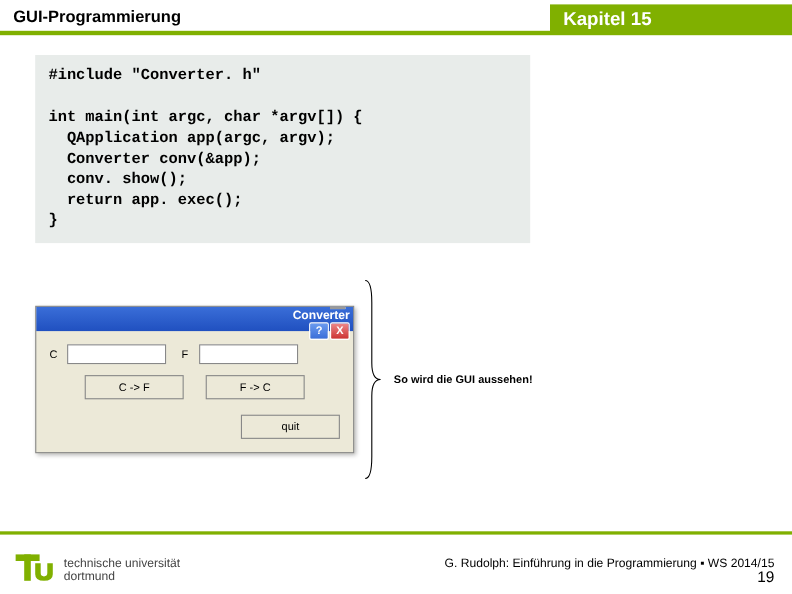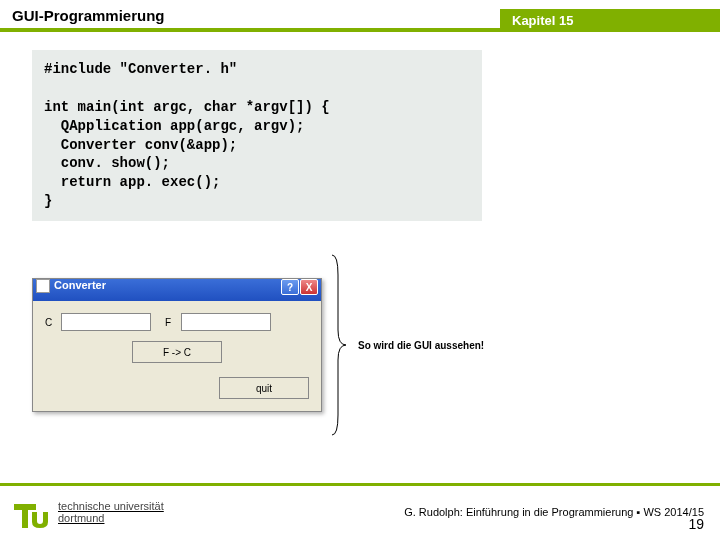--- a/index.html
+++ b/index.html
@@ -1,27 +1,27 @@
 <!DOCTYPE html>
 <html><head>
 <meta charset="utf-8">
 <style>
   * { margin: 0; padding: 0; box-sizing: border-box; }
   body { width: 720px; height: 540px; background: #fff; font-family: Arial, sans-serif; position: relative; }
   
   .header { display: flex; height: 32px; align-items: flex-end; }
   .header-left { flex: 1; background: #fff; border-bottom: 4px solid #80b000; padding: 4px 12px; font-weight: bold; font-size: 15px; }
-  .header-right { width: 220px; background: #80b000; color: #fff; padding: 4px 12px; font-weight: bold; font-size: 13px; }
+  .header-right { width: 220px; background: #80b000; color: #fff; padding: 4px 12px; font-weight: bold; font-size: 17px; }
   
   .code-block { margin: 18px 0 0 32px; width: 450px; background: #e8ecea; padding: 10px 12px; font-family: "Courier New", monospace; font-size: 14px; font-weight: bold; line-height: 1.35; white-space: pre; }
   
   .gui-area { position: absolute; top: 250px; left: 32px; display: flex; align-items: center; }
   
   .gui-window { width: 290px; background: #ece9d8; border: 1px solid #888; box-shadow: 2px 2px 4px rgba(0,0,0,0.3); }
-  .titlebar { height: 22px; background: linear-gradient(to bottom, #3a6ed8, #2050c0); display: flex; align-items: flex-start; padding: 0 3px; color: #fff; font-size: 11px; font-weight: bold; }
+  .titlebar { height: 22px; background: linear-gradient(to bottom, #3a6ed8, #2050c0); display: flex; align-items: flex-end; padding: 0 3px; color: #fff; font-size: 11px; font-weight: bold; flex-direction: column; }
   .titlebar-icon { width: 14px; height: 14px; background: #fff; border: 1px solid #999; margin-right: 4px; }
   .titlebar-title { flex: 1; }
   .titlebar-btns { display: flex; gap: 1px; }
   .tbtn { width: 18px; height: 16px; border: 1px solid #fff; border-radius: 2px; display: flex; align-items: center; justify-content: center; font-size: 10px; font-weight: bold; }
   .tbtn-help { background: linear-gradient(#6b9bef,#3a6ed8); color: #fff; }
   .tbtn-close { background: linear-gradient(#e88,#c33); color: #fff; }
   
   .gui-body { padding: 12px; }
   .gui-row { display: flex; gap: 14px; margin-bottom: 10px; align-items: center; }
   .field-pair { display: flex; align-items: center; gap: 4px; }
@@ -31,21 +31,21 @@
   .gui-btn-row { display: flex; gap: 20px; justify-content: center; margin: 8px 0; }
   .gui-quit-row { display: flex; justify-content: flex-end; margin-top: 14px; }
   
   .brace { width: 20px; height: 190px; margin-left: 6px; }
   .brace svg { width: 100%; height: 100%; }
   
   .caption { margin-left: 10px; font-size: 10px; font-weight: bold; }
   
   .footer-line { position: absolute; bottom: 54px; left: 0; right: 0; height: 3px; background: #80b000; }
   
-  .logo { position: absolute; bottom: 10px; left: 14px; display: flex; align-items: flex-start; gap: 8px; text-decoration: underline; }
+  .logo { position: absolute; bottom: 10px; left: 14px; display: flex; align-items: flex-end; gap: 8px; }
   .logo-mark { width: 36px; height: 30px; }
   .logo-text { font-size: 11px; color: #444; line-height: 1.1; }
   
   .footer-text { position: absolute; bottom: 22px; right: 16px; font-size: 11px; text-align: center; color: #000; }
   .page-num { position: absolute; bottom: 8px; right: 16px; font-size: 14px; }
 </style>
 </head>
 <body>
 
 <div class="header">
@@ -77,20 +77,21 @@
         <div class="field-pair">
           <div class="field-label">C</div>
           <div class="field-input"></div>
         </div>
         <div class="field-pair">
           <div class="field-label">F</div>
           <div class="field-input"></div>
         </div>
       </div>
       <div class="gui-btn-row">
+        <div class="gui-btn">C -&gt; F</div>
         <div class="gui-btn">F -&gt; C</div>
       </div>
       <div class="gui-quit-row">
         <div class="gui-btn">quit</div>
       </div>
     </div>
   </div>
 
   <div class="brace">
     <svg viewBox="0 0 20 190">

